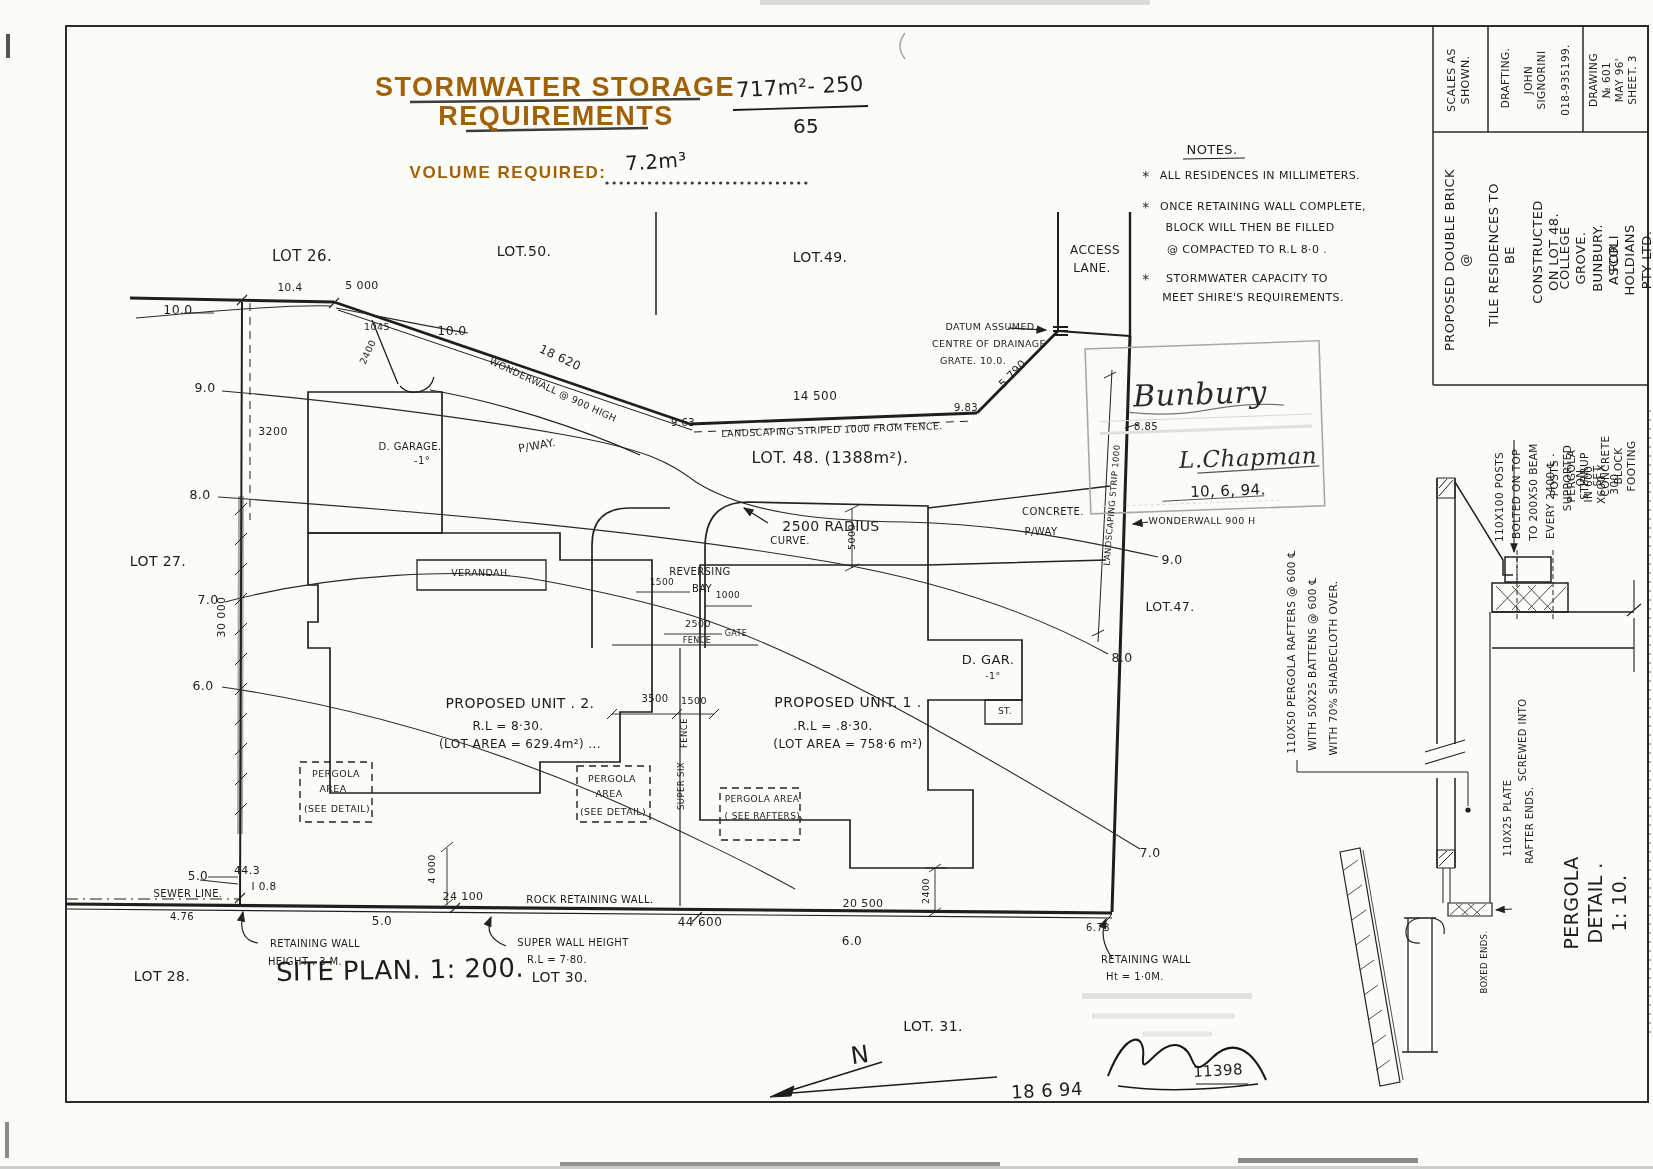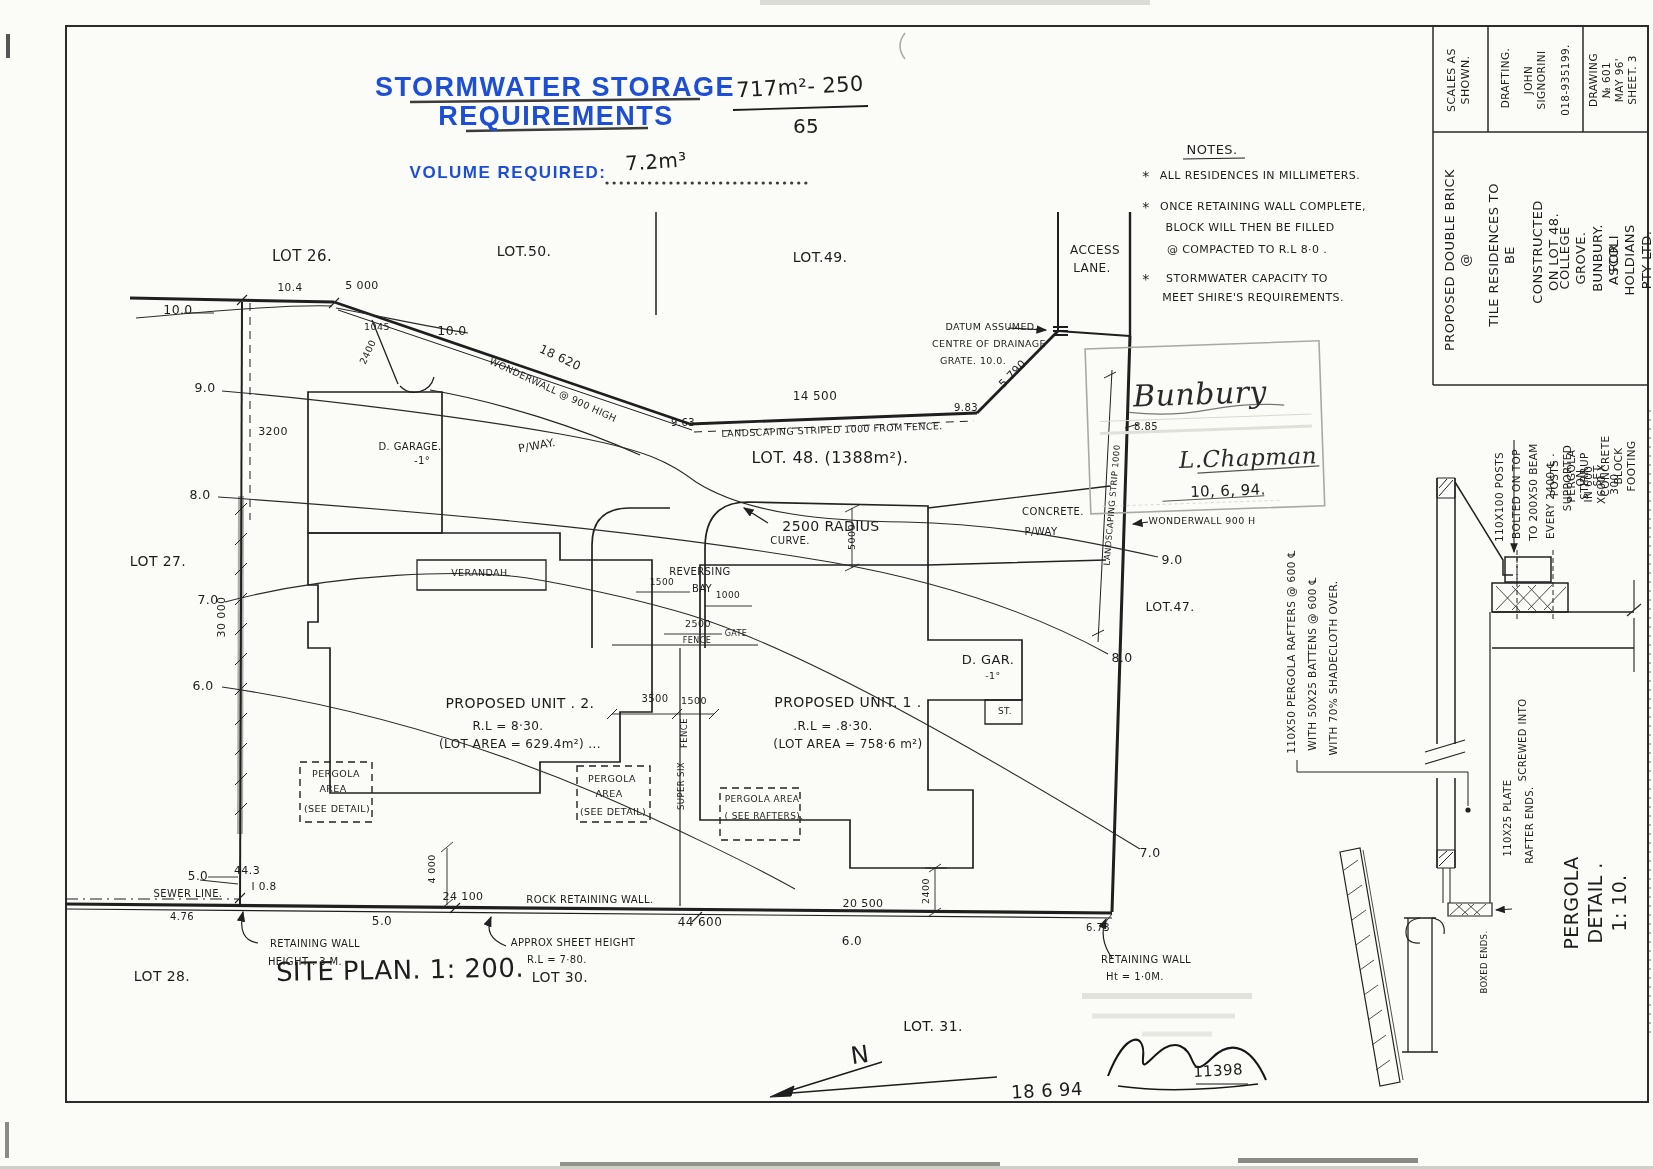--- a/index.html
+++ b/index.html
@@ -3,21 +3,21 @@
 <meta charset="utf-8">
 <style>
   html,body{margin:0;padding:0;background:#e8e8e4;}
   .sheet{position:relative;width:1653px;height:1169px;background:#fbfbf8;overflow:hidden;
          font-family:"Liberation Sans",sans-serif;}
   svg{position:absolute;left:0;top:0;}
   #labels{position:absolute;left:0;top:0;width:100%;height:100%;}
   .label{position:absolute;white-space:pre-line;text-align:center;line-height:1.25;
          transform-origin:center center;color:#1e1e1e;}
   .hand{font-family:"DejaVu Sans",sans-serif;letter-spacing:.4px;color:#1d1d1d;}
-  .stamped{font-family:"Liberation Sans",sans-serif;font-weight:bold;letter-spacing:1.5px;color:#1d4ed8;}
+  .stamped{font-family:"Liberation Sans",sans-serif;font-weight:bold;letter-spacing:1.5px;color:#a16207;}
   .script{font-family:"DejaVu Serif",serif;font-style:italic;color:#2a2a2a;letter-spacing:.5px;}
 </style>
 </head>
 <body>
 
 <div class="sheet">
 
   <svg width="1653" height="1169" viewBox="0 0 1653 1169">
     <defs>
       <marker id="ah" markerWidth="9" markerHeight="7" refX="8" refY="3.5" orient="auto">
@@ -290,21 +290,21 @@
       <div class="label hand" style="left: 273px; top: 432px; font-size: 11px; transform: translate(-50%, -50%) rotate(0deg);">3200</div>
       <div class="label hand" style="left: 432px; top: 869px; font-size: 9.5px; transform: translate(-50%, -50%) rotate(-90deg);">4 000</div>
       <div class="label hand" style="left: 188px; top: 894px; font-size: 10px; transform: translate(-50%, -50%) rotate(0deg);">SEWER LINE.</div>
       <div class="label hand" style="left: 247px; top: 871px; font-size: 11px; transform: translate(-50%, -50%) rotate(0deg);">44.3</div>
       <div class="label hand" style="left: 264px; top: 887px; font-size: 10.5px; transform: translate(-50%, -50%) rotate(0deg);">I 0.8</div>
       <div class="label hand" style="left: 182px; top: 917px; font-size: 10px; transform: translate(-50%, -50%) rotate(0deg);">4.76</div>
       <div class="label hand" style="left: 315px; top: 944px; font-size: 10px; transform: translate(-50%, -50%) rotate(0deg);">RETAINING  WALL</div>
       <div class="label hand" style="left: 305px; top: 962px; font-size: 10px; transform: translate(-50%, -50%) rotate(0deg);">HEIGHT . 3 M.</div>
       <div class="label hand" style="left: 463px; top: 897px; font-size: 11px; transform: translate(-50%, -50%) rotate(0deg);">24 100</div>
       <div class="label hand" style="left: 590px; top: 900px; font-size: 10px; transform: translate(-50%, -50%) rotate(0deg);">ROCK   RETAINING   WALL.</div>
-      <div class="label hand" style="left: 573px; top: 943px; font-size: 10px; transform: translate(-50%, -50%) rotate(0deg);">APPROX  SHEET  HEIGHT</div>
+      <div class="label hand" style="left: 573px; top: 943px; font-size: 10px; transform: translate(-50%, -50%) rotate(0deg);">SUPER  WALL  HEIGHT</div>
       <div class="label hand" style="left: 557px; top: 960px; font-size: 10px; transform: translate(-50%, -50%) rotate(0deg);">R.L = 7·80.</div>
       <div class="label hand" style="left: 700px; top: 922px; font-size: 12px; transform: translate(-50%, -50%) rotate(0deg);">44  600</div>
       <div class="label hand" style="left: 863px; top: 904px; font-size: 11px; transform: translate(-50%, -50%) rotate(0deg);">20 500</div>
       <div class="label hand" style="left: 926px; top: 891px; font-size: 9.5px; transform: translate(-50%, -50%) rotate(-90deg);">2400</div>
       <div class="label hand" style="left: 1098px; top: 928px; font-size: 10px; transform: translate(-50%, -50%) rotate(0deg);">6.73</div>
       <div class="label hand" style="left: 1146px; top: 960px; font-size: 10px; transform: translate(-50%, -50%) rotate(0deg);">RETAINING  WALL</div>
       <div class="label hand" style="left: 1135px; top: 977px; font-size: 10px; transform: translate(-50%, -50%) rotate(0deg);">Ht = 1·0M.</div>
       <div class="label hand" style="left: 1146px; top: 427px; font-size: 10px; transform: translate(-50%, -50%) rotate(0deg);">8.85</div>
       <div class="label hand" style="left: 1112px; top: 505px; font-size: 8.5px; transform: translate(-50%, -50%) rotate(-85deg);">LANDSCAPING STRIP 1000</div>
       <div class="label hand" style="left: 1202px; top: 521px; font-size: 9.5px; transform: translate(-50%, -50%) rotate(0deg);">WONDERWALL 900 H</div>

